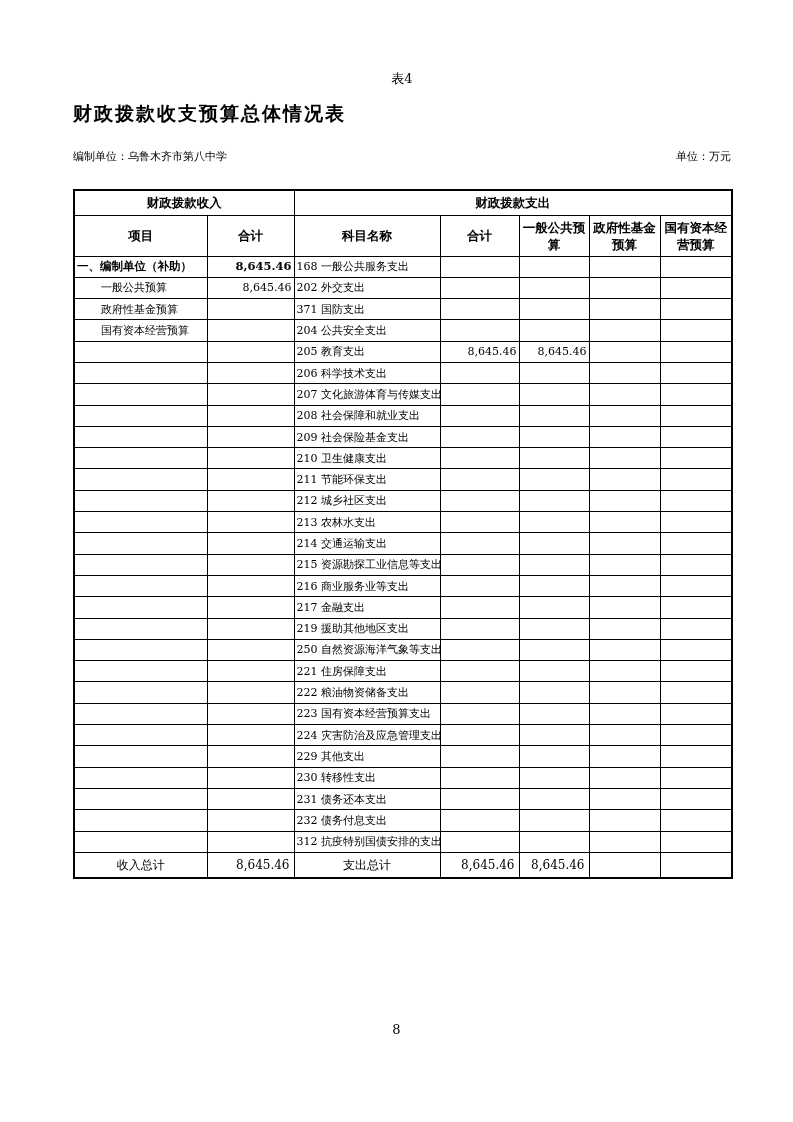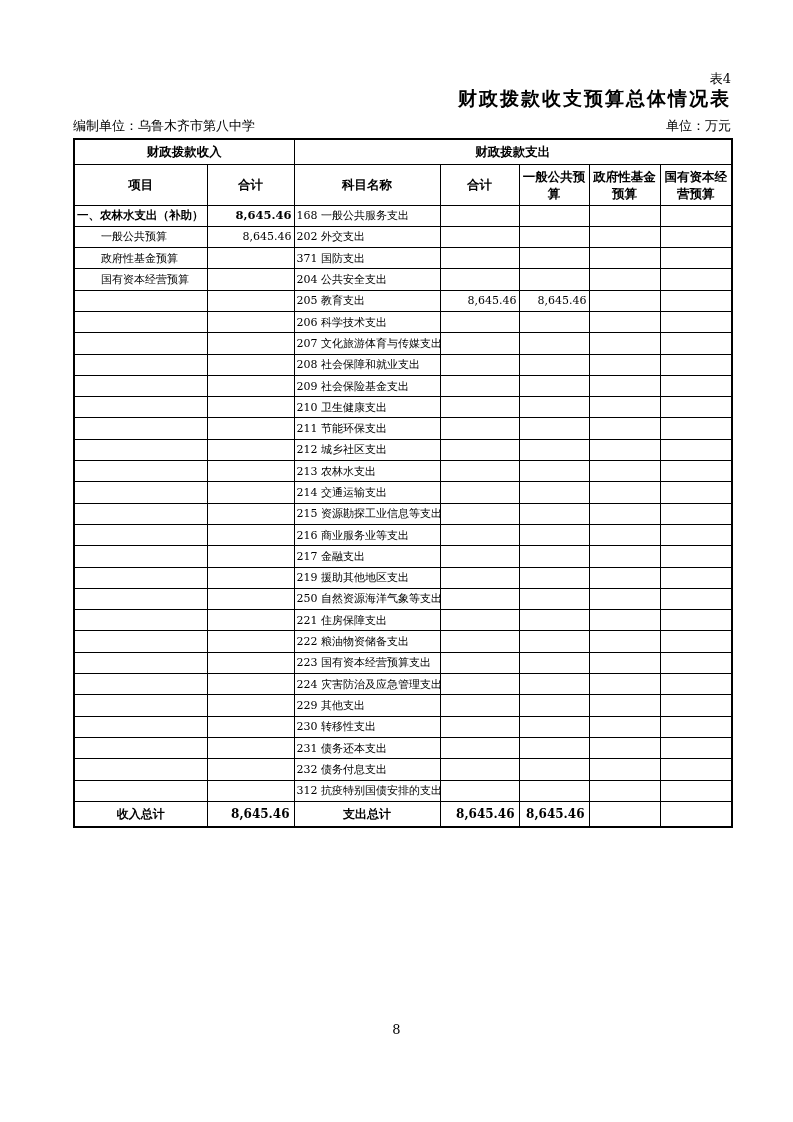--- a/index.html
+++ b/index.html
@@ -15,38 +15,39 @@
     color: #000000;
     overflow: hidden;
   }
   .sheet {
     padding: 71px 0 0 73px;
     width: 658px;
   }
   .tbl-label {
     font-size: 13px;
     line-height: 15px;
-    text-align: right;
+    text-align: center;
   }
   .doc-title {
+    margin-top: 15px;
     font-size: 19px;
     font-weight: bold;
-    text-align: right;
+    text-align: left;
     letter-spacing: 2px;
     line-height: 24px;
   }
   .meta-row {
-    margin-top: 8px;
+    margin-top: 24px;
     display: flex;
     justify-content: space-between;
-    font-size: 13px;
+    font-size: 11px;
     line-height: 16px;
   }
   table.budget {
-    margin-top: 4px;
+    margin-top: 24px;
     border-collapse: collapse;
     table-layout: fixed;
     width: 658px;
     border: 2px solid #000;
   }
   table.budget th,
   table.budget td {
     border: 1px solid #000;
     overflow: hidden;
     padding: 0 2px;
@@ -85,21 +86,21 @@
   }
   tr.row-bold td.cell-item,
   tr.row-bold td.cell-num {
     font-weight: bold;
     font-size: 11.5px;
   }
   tr.row-indent td.cell-item { padding-left: 26px; }
   tfoot tr.total-row { height: 26px; }
   tfoot td {
     font-size: 12px;
-    font-weight: bold;
+    font-weight: normal;
     vertical-align: middle;
     line-height: 1;
   }
   tfoot td.cell-label {
     text-align: center;
     white-space: nowrap;
   }
   tfoot td.cell-num {
     text-align: right;
     padding-right: 4px;
@@ -145,21 +146,21 @@
         <th>合计</th>
         <th>科目名称</th>
         <th>合计</th>
         <th>一般公共预算</th>
         <th>政府性基金预算</th>
         <th>国有资本经营预算</th>
       </tr>
     </thead>
     <tbody>
         <tr class="row-bold">
-    <td class="cell-item">一、农林水支出（补助）</td>
+    <td class="cell-item">一、编制单位（补助）</td>
     <td class="cell-num">8,645.46</td>
     <td class="cell-subject">168 一般公共服务支出</td>
     <td class="cell-num"></td>
     <td class="cell-num"></td>
     <td class="cell-num"></td>
     <td class="cell-num"></td>
   </tr>
         <tr class="row-indent">
     <td class="cell-item">一般公共预算</td>
     <td class="cell-num">8,645.46</td>

